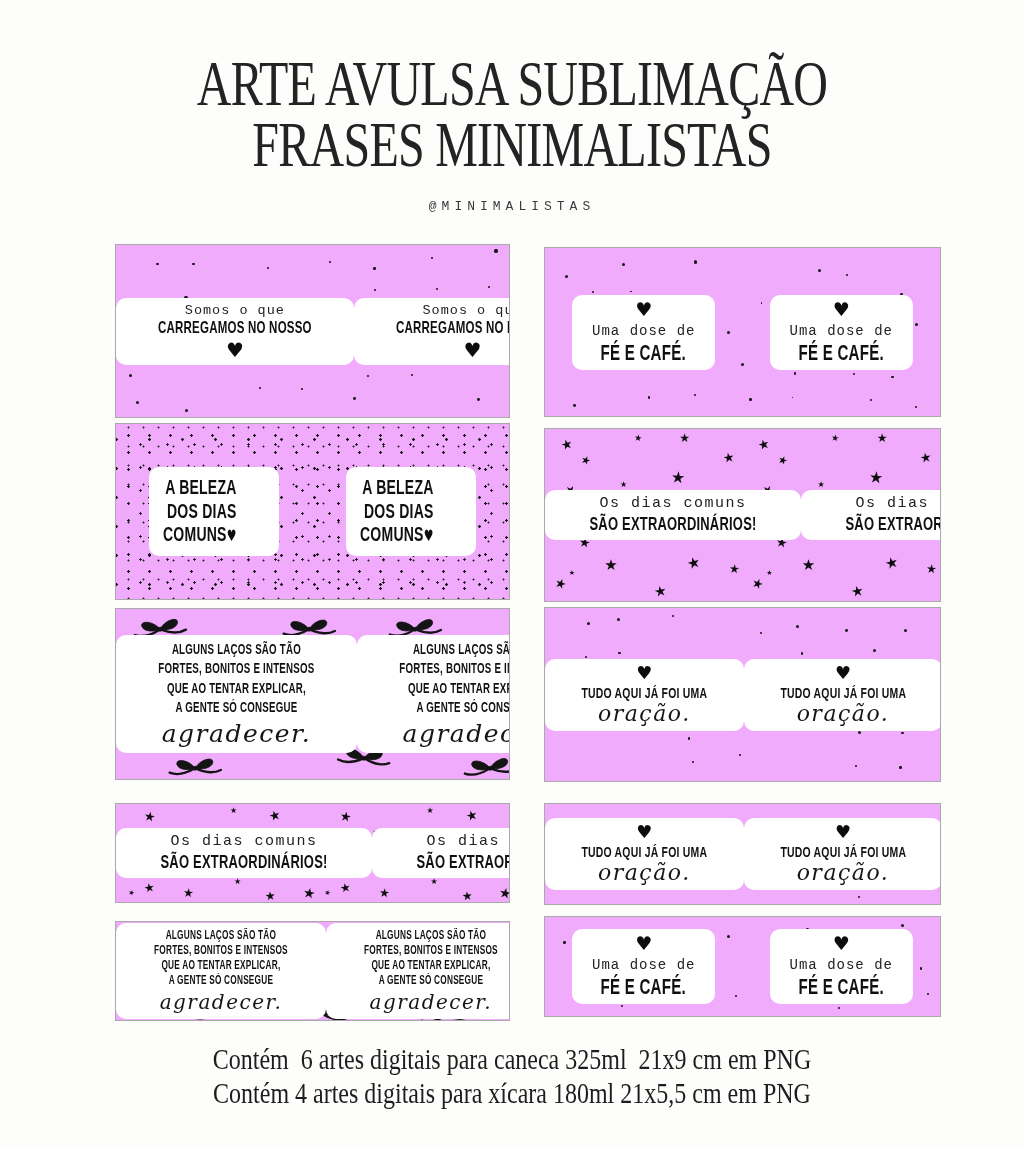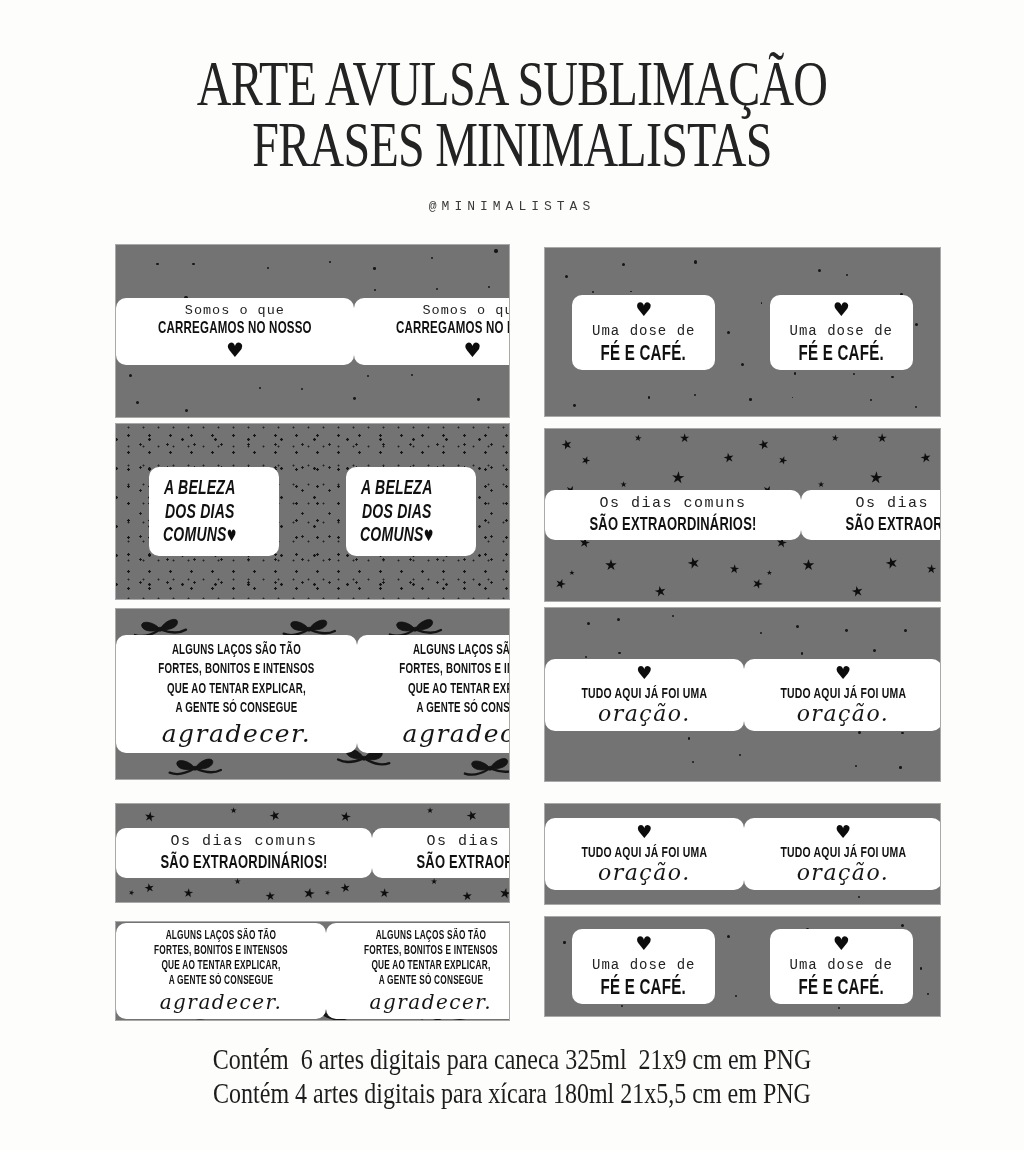--- a/index.html
+++ b/index.html
@@ -7,21 +7,21 @@
        font-family:"Liberation Sans",sans-serif;color:#121212;}
   .title{position:absolute;top:54px;left:0;width:100%;text-align:center;
          font-family:"Liberation Serif",serif;font-weight:400;font-size:64px;line-height:0.95;
          color:#232323;transform:scaleX(0.75);transform-origin:center top;letter-spacing:-1px;}
   .handle{position:absolute;top:199px;left:0;width:100%;text-align:center;
           font-family:"Liberation Mono",monospace;font-size:13px;letter-spacing:5px;color:#3b3b3b;}
   .footer{position:absolute;top:1042px;left:0;width:100%;text-align:center;
           font-family:"Liberation Serif",serif;font-size:30px;line-height:1.12;color:#1d1d1d;
           transform:scaleX(0.8);transform-origin:center top;}
   .footer div{white-space:pre;}
-  .panel{position:absolute;box-sizing:border-box;background:#737373;border:1px solid #a9a9a9;overflow:hidden;}
+  .panel{position:absolute;box-sizing:border-box;background:#f0abfc;border:1px solid #a9a9a9;overflow:hidden;}
   .deco{position:absolute;inset:0;}
   .deco.dense{background-image:
       radial-gradient(circle,#141414 1.05px,transparent 1.45px),
       radial-gradient(circle,#141414 0.95px,transparent 1.35px),
       radial-gradient(circle,#232323 0.8px,transparent 1.2px),
       radial-gradient(circle,#141414 1.1px,transparent 1.5px);
     background-size:21px 17px,27px 23px,15px 19px,33px 29px;
     background-position:2px 3px,11px 9px,5px 13px,17px 1px;}
   .halves{position:absolute;inset:0;display:flex;}
   .half{flex:1 1 50%;display:flex;align-items:center;justify-content:center;position:relative;}
@@ -34,21 +34,21 @@
   .caps{font-family:"Liberation Sans",sans-serif;font-weight:700;display:block;white-space:nowrap;
         transform:scale(0.72,1.05);transform-origin:center;color:#101010;letter-spacing:0.3px;}
   .heart{font-family:"DejaVu Sans",sans-serif;line-height:1;color:#0c0c0c;}
   .script{font-family:"DejaVu Serif",serif;font-style:italic;color:#151515;letter-spacing:1.5px;}
   .ph-somos .type{font-size:13.5px;}
   .ph-somos .caps{font-size:16px;margin-top:1px;}
   .ph-somos .heart{font-size:20px;display:block;margin-top:3px;}
   .ph-fe .heart{font-size:19px;display:block;margin-bottom:4px;}
   .ph-fe .type{font-size:14px;}
   .ph-fe .caps{font-size:21px;margin-top:2px;}
-  .ph-beleza{text-align:center;font-style:italic;}
+  .ph-beleza{text-align:right;}
   .ph-beleza .caps{font-size:19.5px;line-height:1.2;transform-origin:left center;}
   .ph-beleza .heart{font-size:15px;}
   .ph-extra .type{font-size:15px;letter-spacing:1.5px;}
   .ph-extra .caps{font-size:18px;margin-top:2px;}
   .ph-lacos .caps{font-size:13.5px;line-height:1.42;}
   .ph-lacos .script{font-size:25px;margin-top:2px;}
   .ph-oracao .heart{font-size:18px;display:block;margin-bottom:3px;}
   .ph-oracao .caps{font-size:14.5px;}
   .ph-oracao .script{font-size:22px;}
   .panel.short .ph-lacos .caps{font-size:11.5px;line-height:1.32;}

